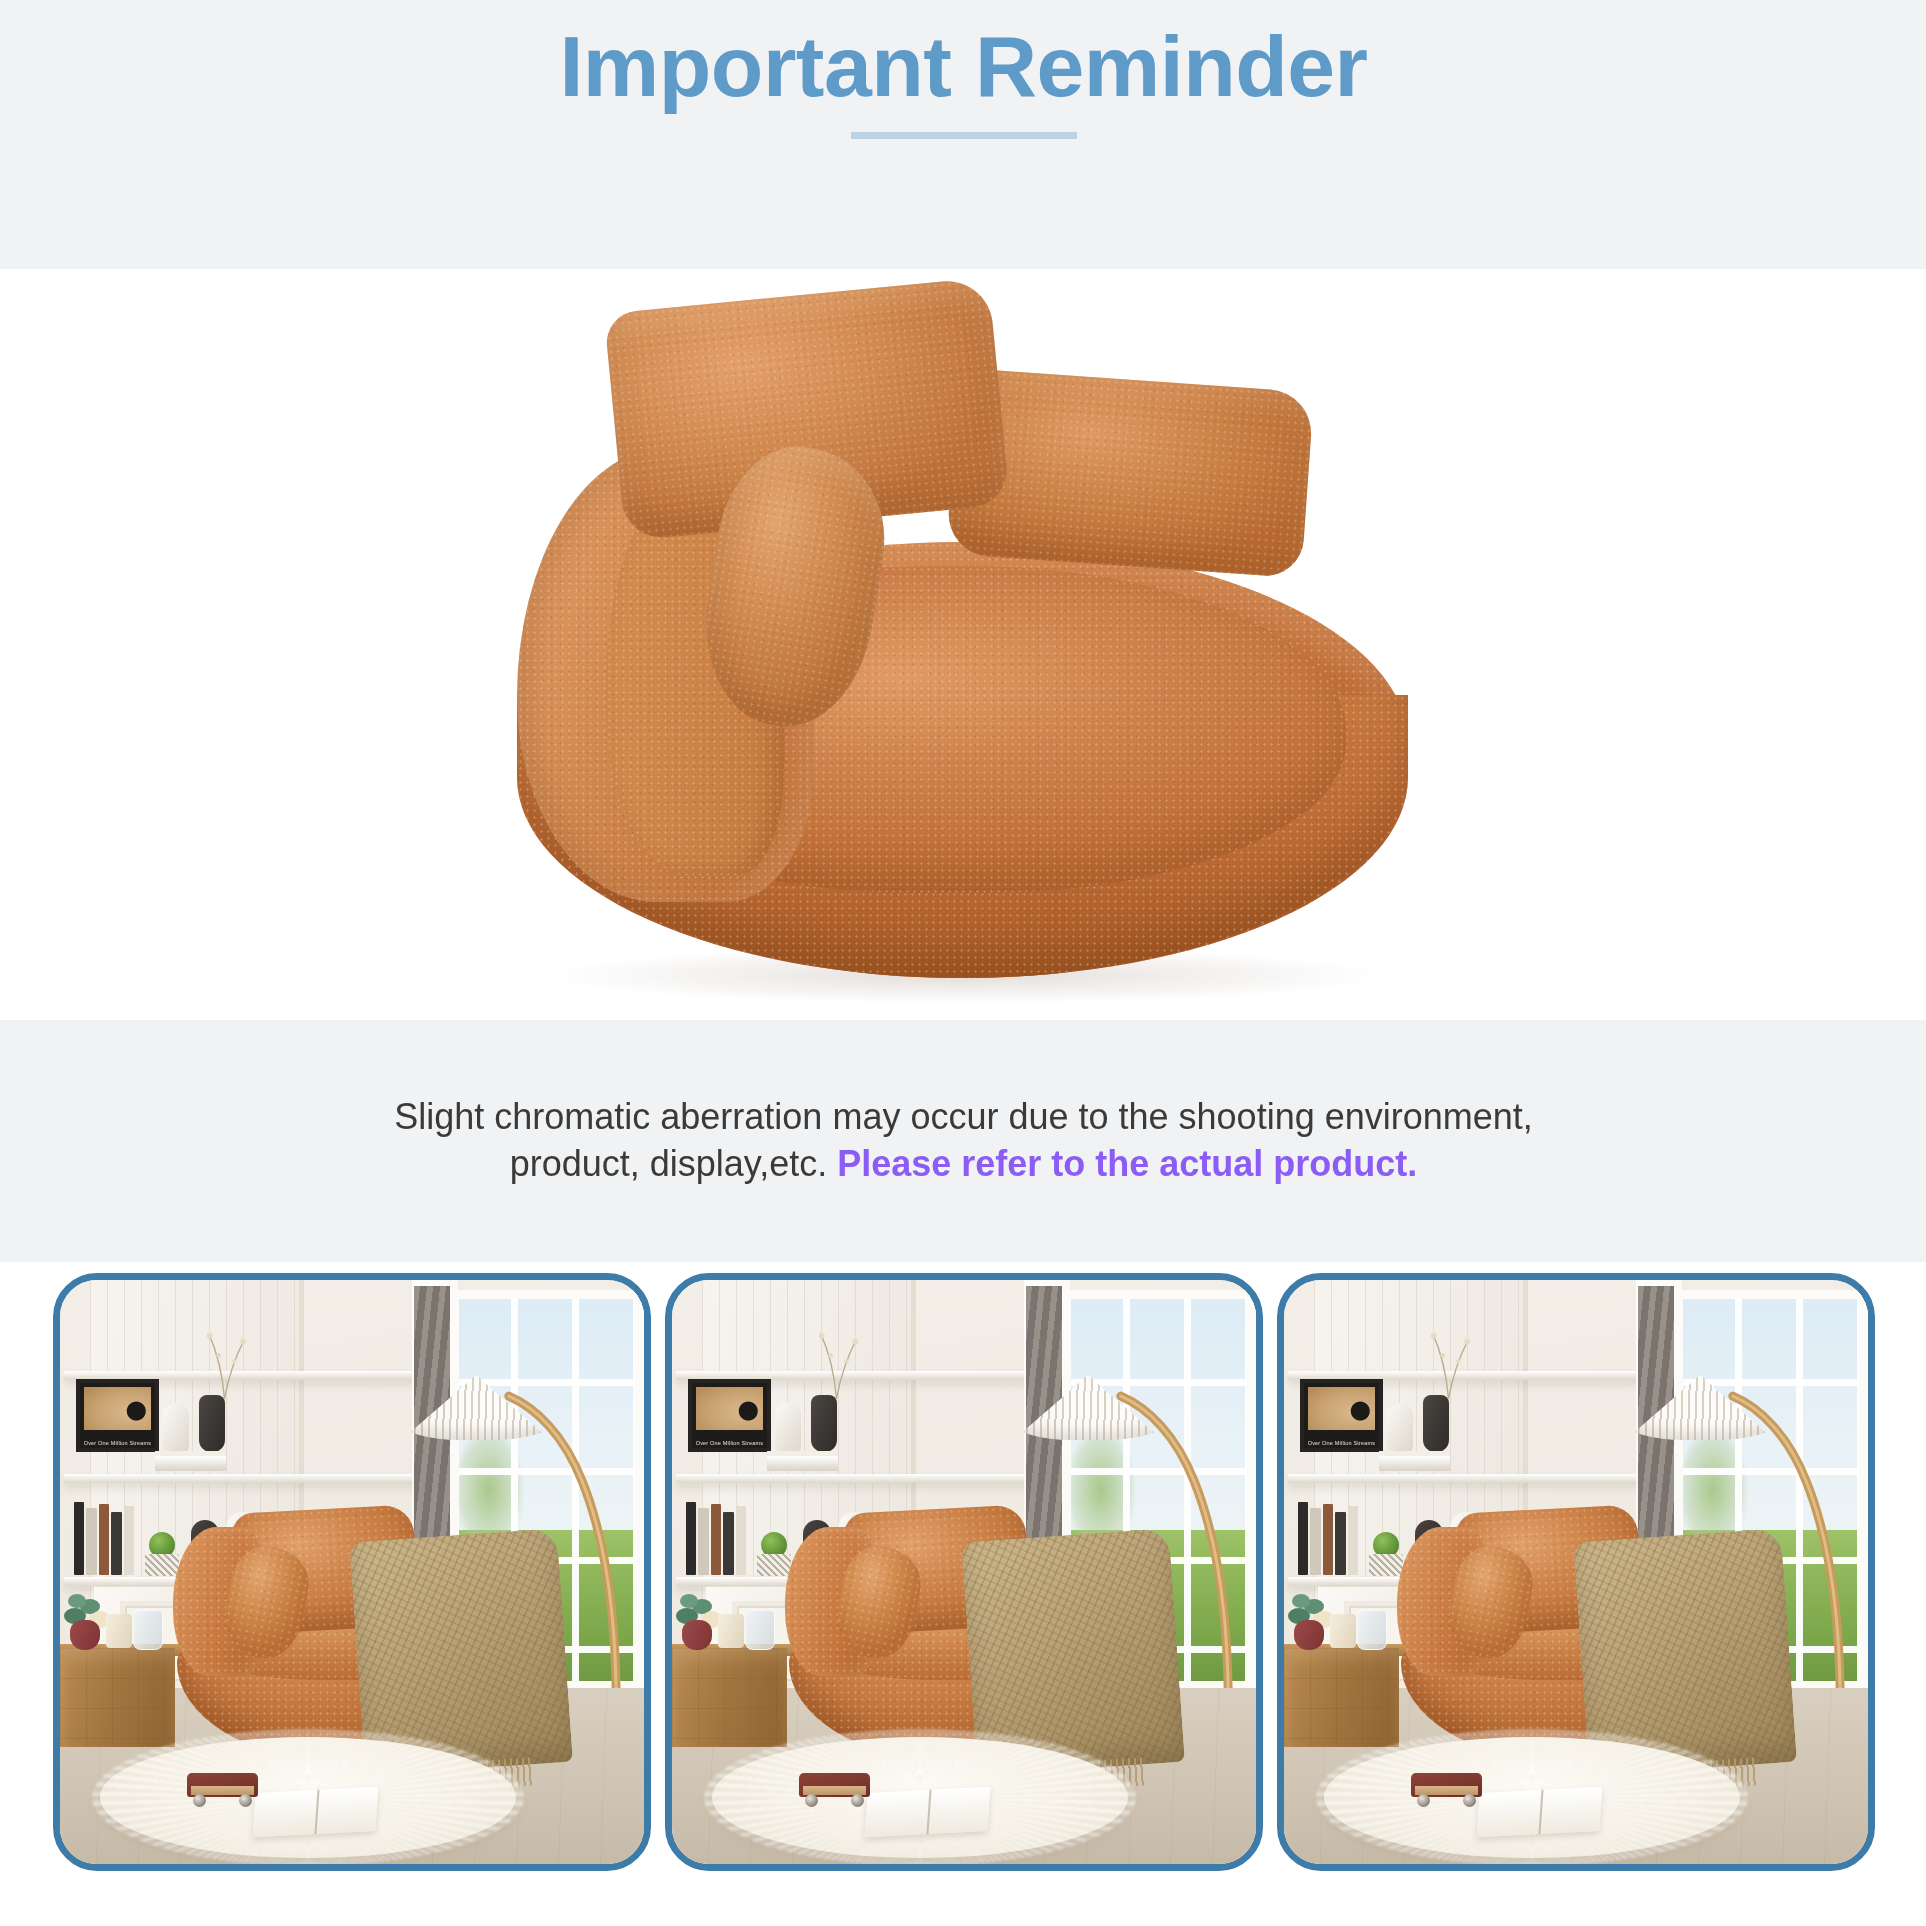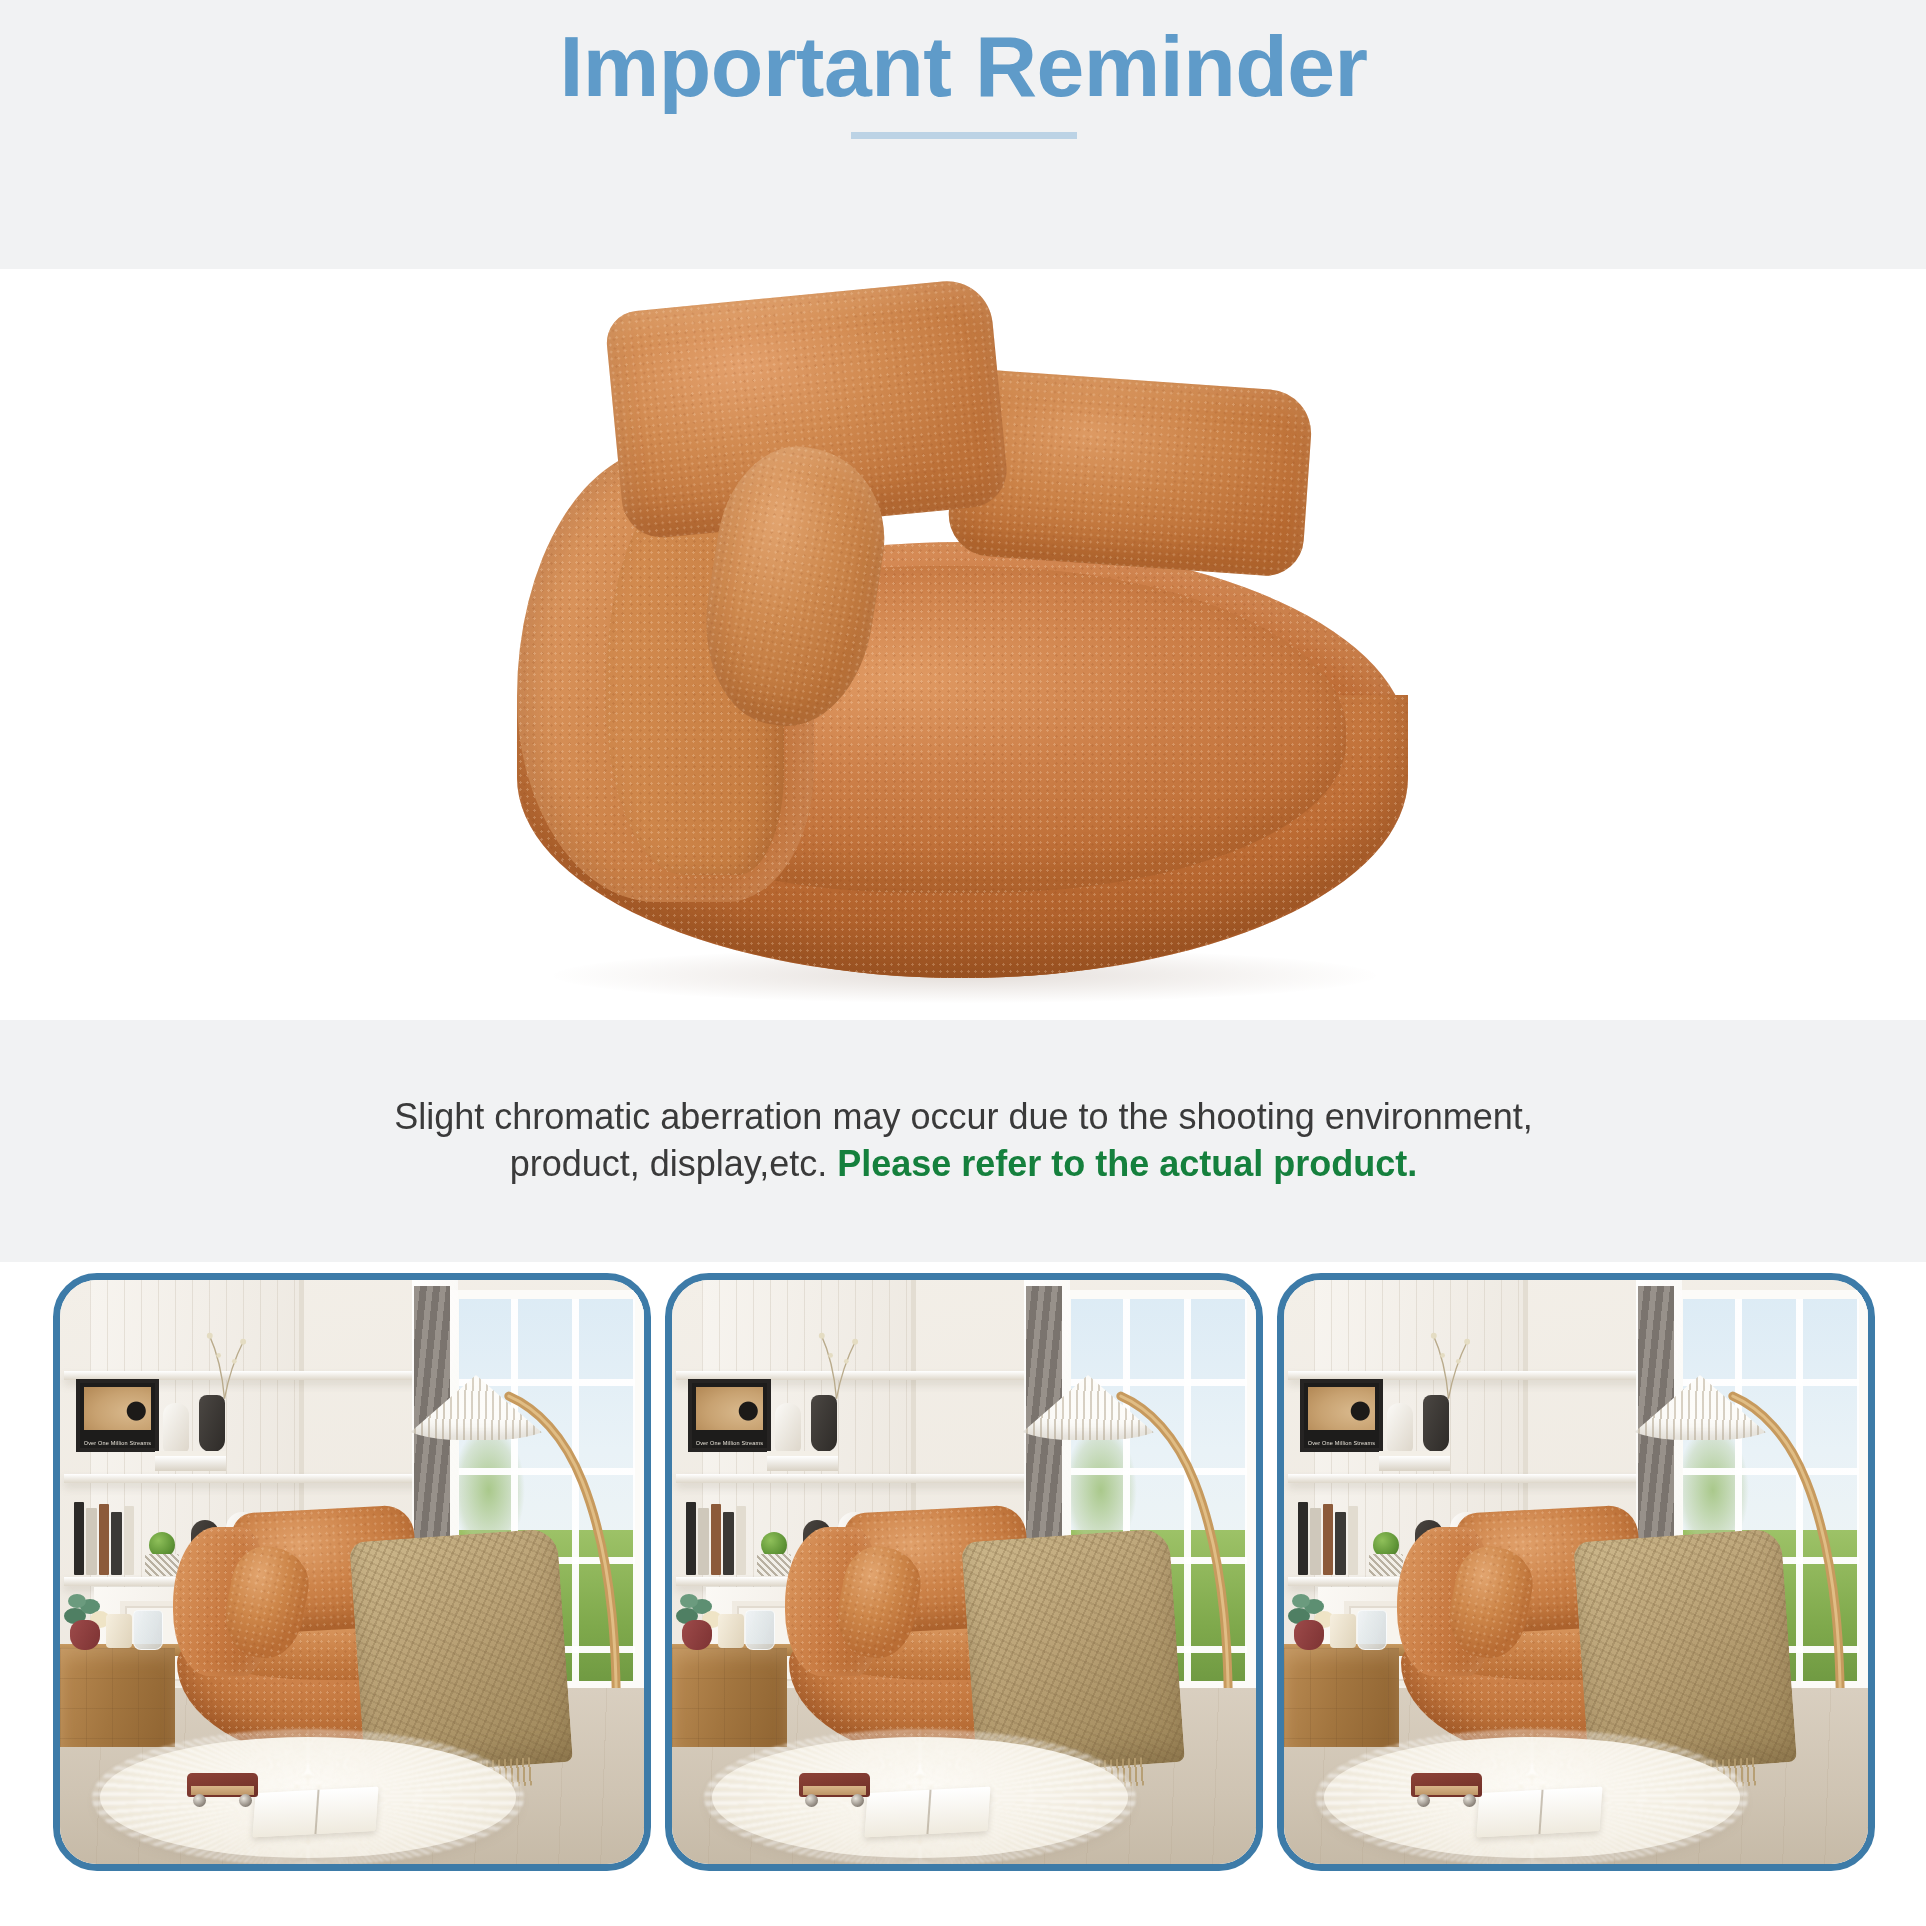--- a/index.html
+++ b/index.html
@@ -182,21 +182,21 @@
     align-items: center;
   }
   .disclaimer-line {
     font-size: 36px;
     color: #3a3a3a;
     line-height: 1.30;
     white-space: nowrap;
     text-align: right;
   }
   .disclaimer-highlight {
-    color: #15803d;
+    color: #8b5cf6;
     font-weight: bold;
   }
 
   
   .thumb-row {
     position: absolute;
     left: 0; top: 1273px;
     width: 1927px;
     height: 653px;
     display: flex;

